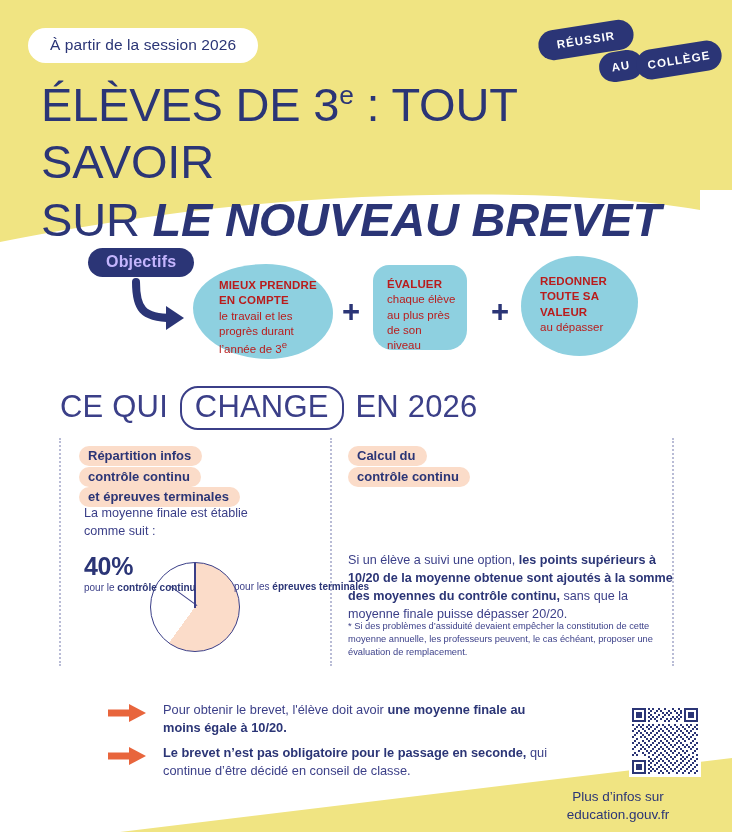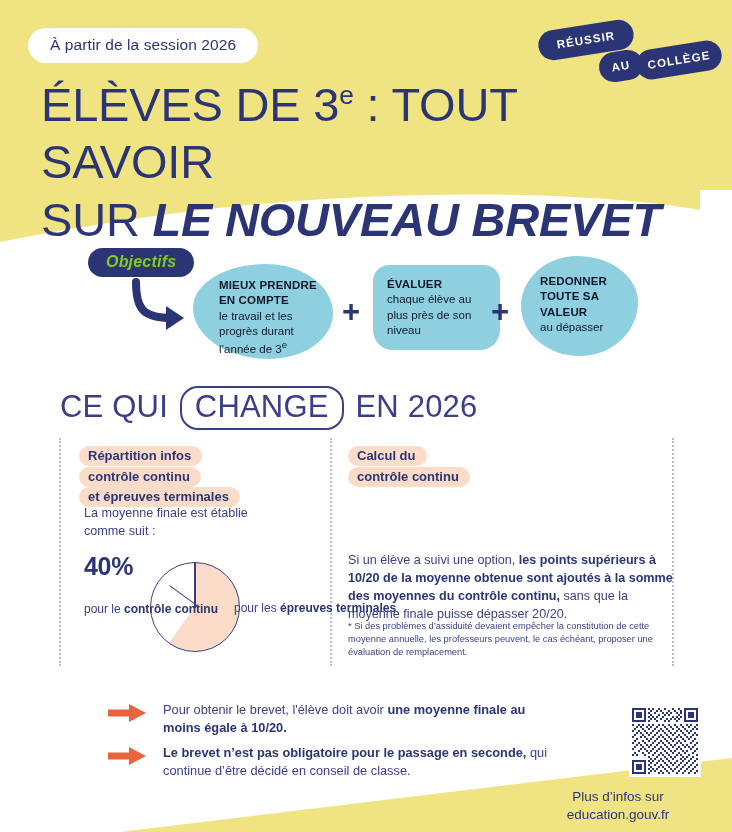--- a/index.html
+++ b/index.html
@@ -86,58 +86,57 @@
     left: 103px; top: 27px;
     width: 86px; height: 30px;
     transform: rotate(-9deg);
   }
 
   
   .objectifs-badge {
     position: absolute;
     left: 88px; top: 248px;
     background: #2b3576;
-    color: #84cc16;
+    color: #c4b5fd;
     border-radius: 16px;
     padding: 5px 18px 6px 18px;
     font-size: 16px;
     font-weight: 700;
     letter-spacing: 0.2px;
-    font-style: italic;
   }
   .curve-arrow {
     position: absolute;
     left: 126px; top: 278px;
     width: 72px; height: 56px;
   }
 
   .blob {
     position: absolute;
     background: #8ed0e0;
-    color: #0f172a;
+    color: #b91c1c;
     box-sizing: border-box;
   }
   .blob-inner {
     position: relative;
     font-size: 11.5px;
     line-height: 1.33;
   }
   .blob-inner strong {
     font-weight: 700;
     letter-spacing: 0.15px;
   }
   .blob1 {
     left: 193px; top: 264px;
     width: 140px; height: 95px;
     border-radius: 52% 48% 46% 54% / 46% 52% 48% 54%;
     padding: 14px 14px 10px 26px;
   }
   .blob2 {
     left: 373px; top: 265px;
-    width: 127px; height: 85px;
+    width: 94px; height: 85px;
     border-radius: 16px 16px 20px 20px;
     padding: 12px 10px 10px 14px;
   }
   .blob3 {
     left: 521px; top: 256px;
     width: 117px; height: 100px;
     border-radius: 48% 52% 50% 50% / 50% 46% 54% 50%;
     padding: 18px 10px 10px 19px;
   }
   .plus {
@@ -241,24 +240,23 @@
   .pct {
     position: absolute;
     color: #2b3576;
   }
   .pct-num {
     font-size: 25px;
     font-weight: 700;
     letter-spacing: -0.3px;
   }
   .pct-sub {
-    font-size: 12px;
+    font-size: 10px;
     line-height: 1.38;
     color: #3b3f88;
-    margin-top: 20px;
   }
   .pct-sub b { font-weight: 700; color: #2b3576; }
   .pct-left  { left: 84px;  top: 552px; }
   .pct-right { left: 234px; top: 580px; }
 
   
   .arrow-row {
     position: absolute;
     font-size: 12.8px;
     color: #3b3f88;

